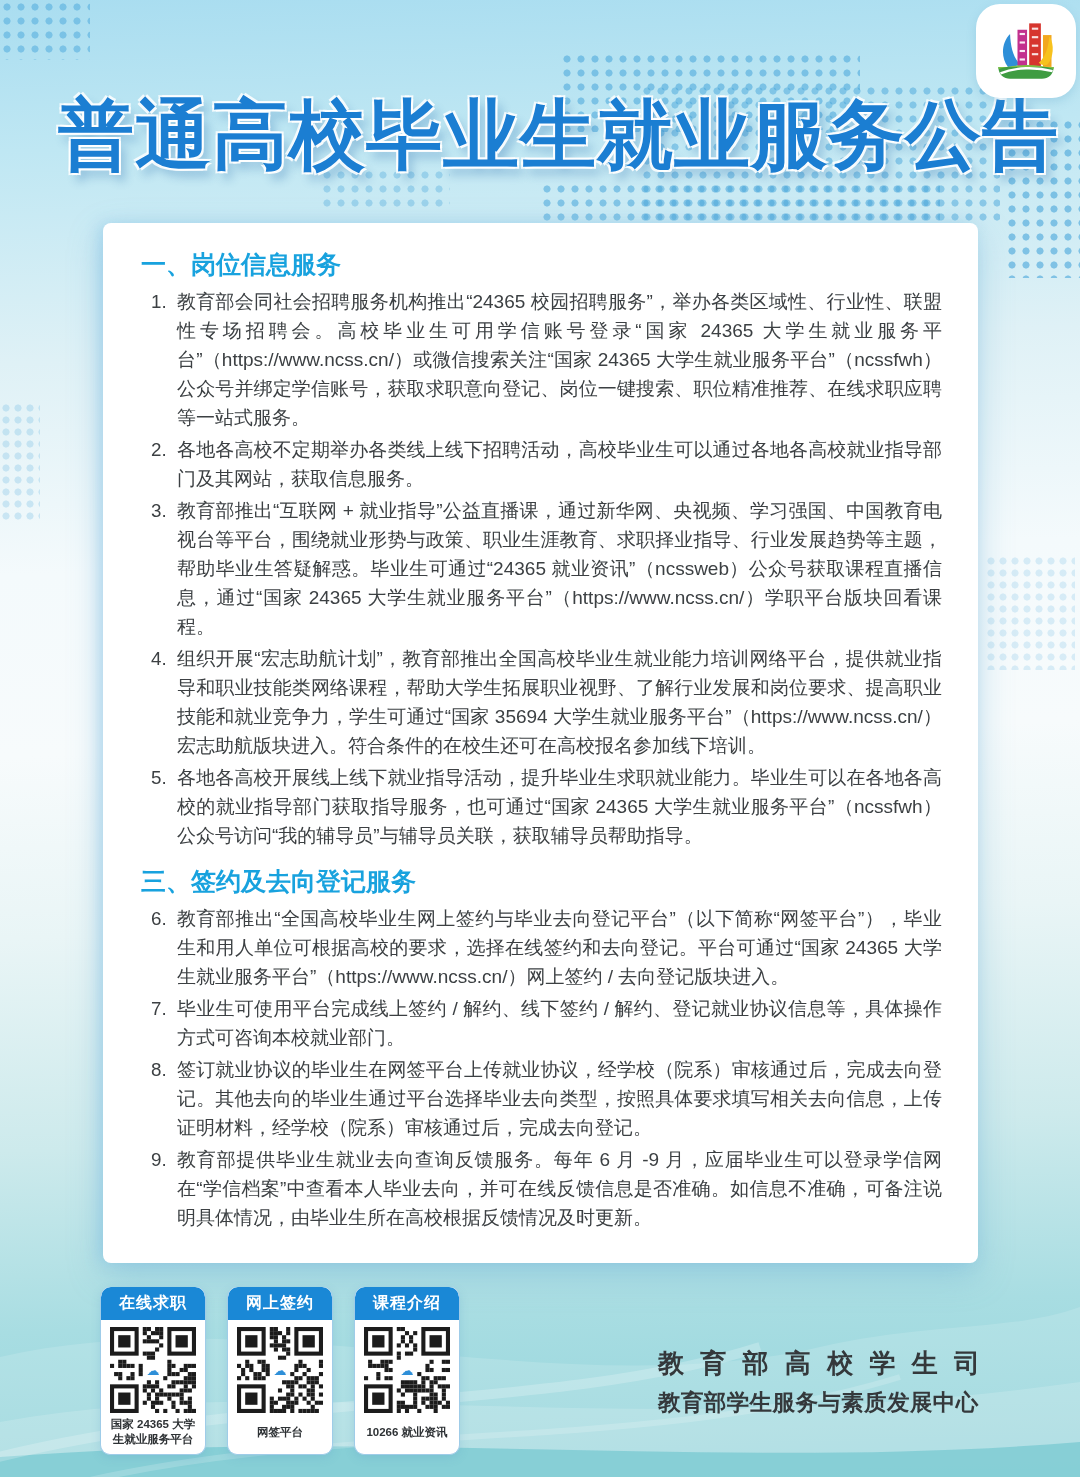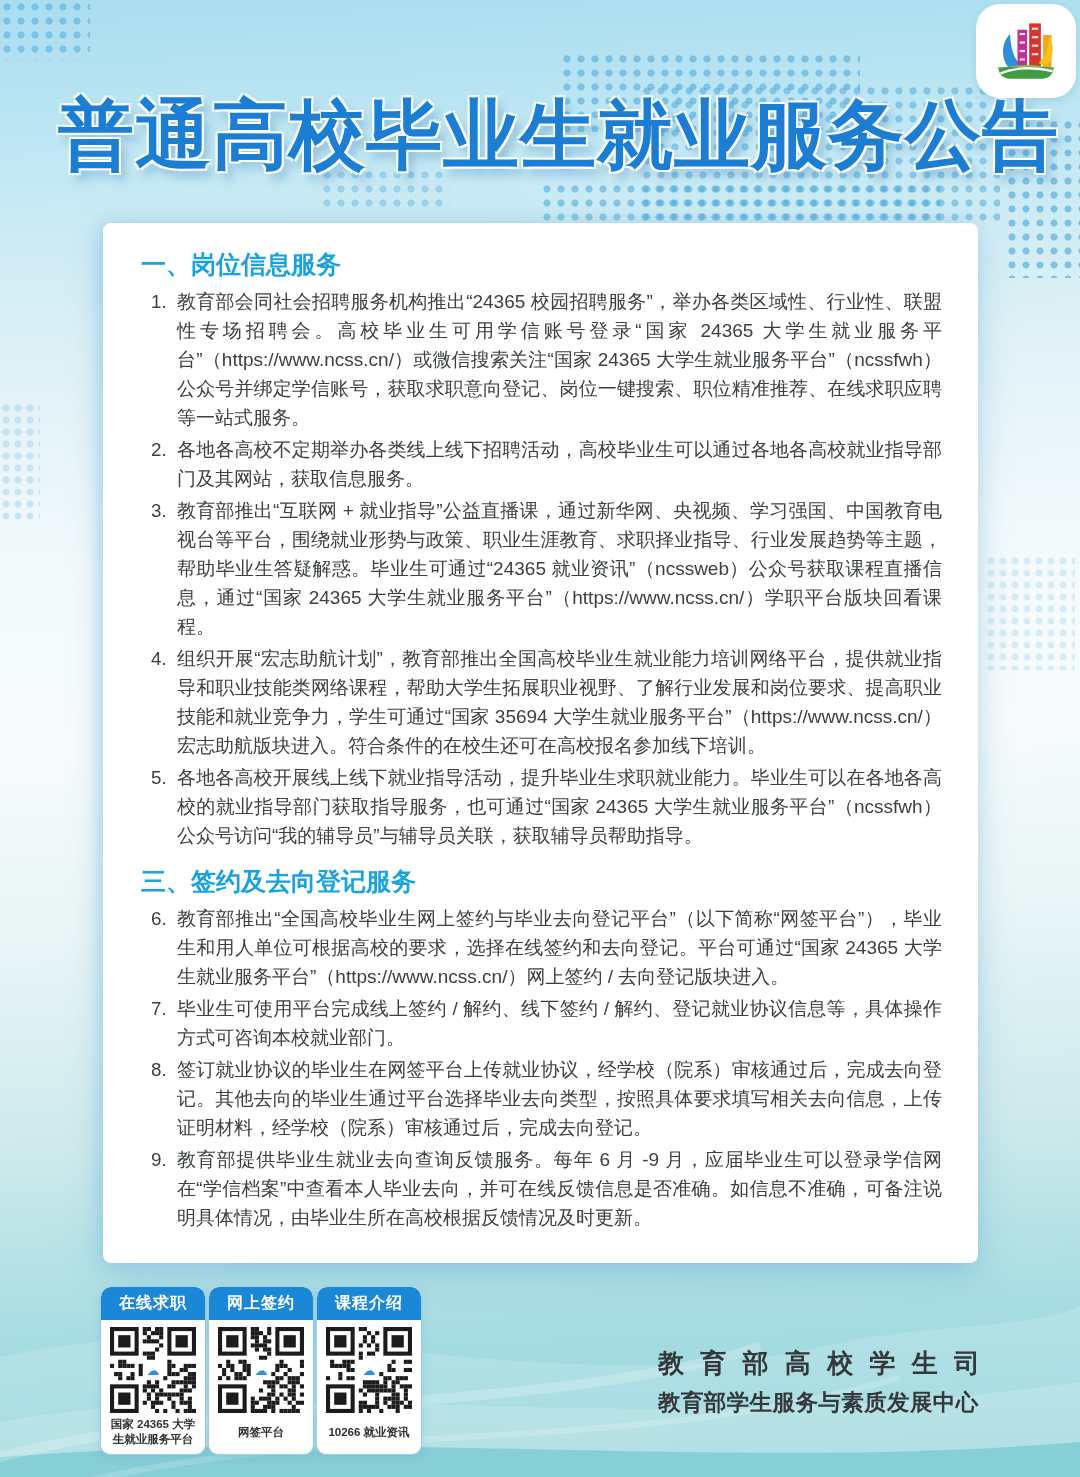--- a/index.html
+++ b/index.html
@@ -54,21 +54,21 @@
   .sec-head{color:var(--section-blue,#18a2de);font-size:25px;font-weight:800;
     line-height:30px;margin:16px 0 8px 0;}
   .sec-head.first{margin-top:0;}
   .item{display:flex;margin:0 0 3px 0;padding-left:10px;}
   .item .num{flex:0 0 26px;font-size:18.8px;line-height:29px;font-weight:500;
     color:var(--body-text,#3c4043);}
   .item .txt{flex:1;font-size:19px;line-height:29px;font-weight:500;
     color:var(--body-text,#3c4043);text-align:justify;}
 
   
-  .qr-row{position:absolute;left:100px;top:1287px;display:flex;gap:2px;}
+  .qr-row{position:absolute;left:100px;top:1287px;display:flex;gap:21px;}
   .qr-card{width:104px;background:#fff;border:1px solid #9fcce8;border-top:none;
     border-radius:10px;overflow:hidden;box-shadow:0 3px 8px rgba(90,160,200,.25);}
   .qr-tab{height:33px;background:var(--tab-blue,#1a88d6);color:#fff;font-size:16px;
     font-weight:700;display:flex;align-items:center;justify-content:center;
     border-radius:10px 10px 0 0;letter-spacing:1px;}
   .qr-box{width:86px;height:86px;margin:7px auto 2px auto;position:relative;background:#fff;}
   .qr-box svg{display:block;}
   .qr-logo{position:absolute;left:33px;top:33px;width:20px;height:20px;background:#fff;
     border-radius:4px;display:flex;align-items:center;justify-content:center;
     color:#2e8fd8;font-size:13px;line-height:1;}

